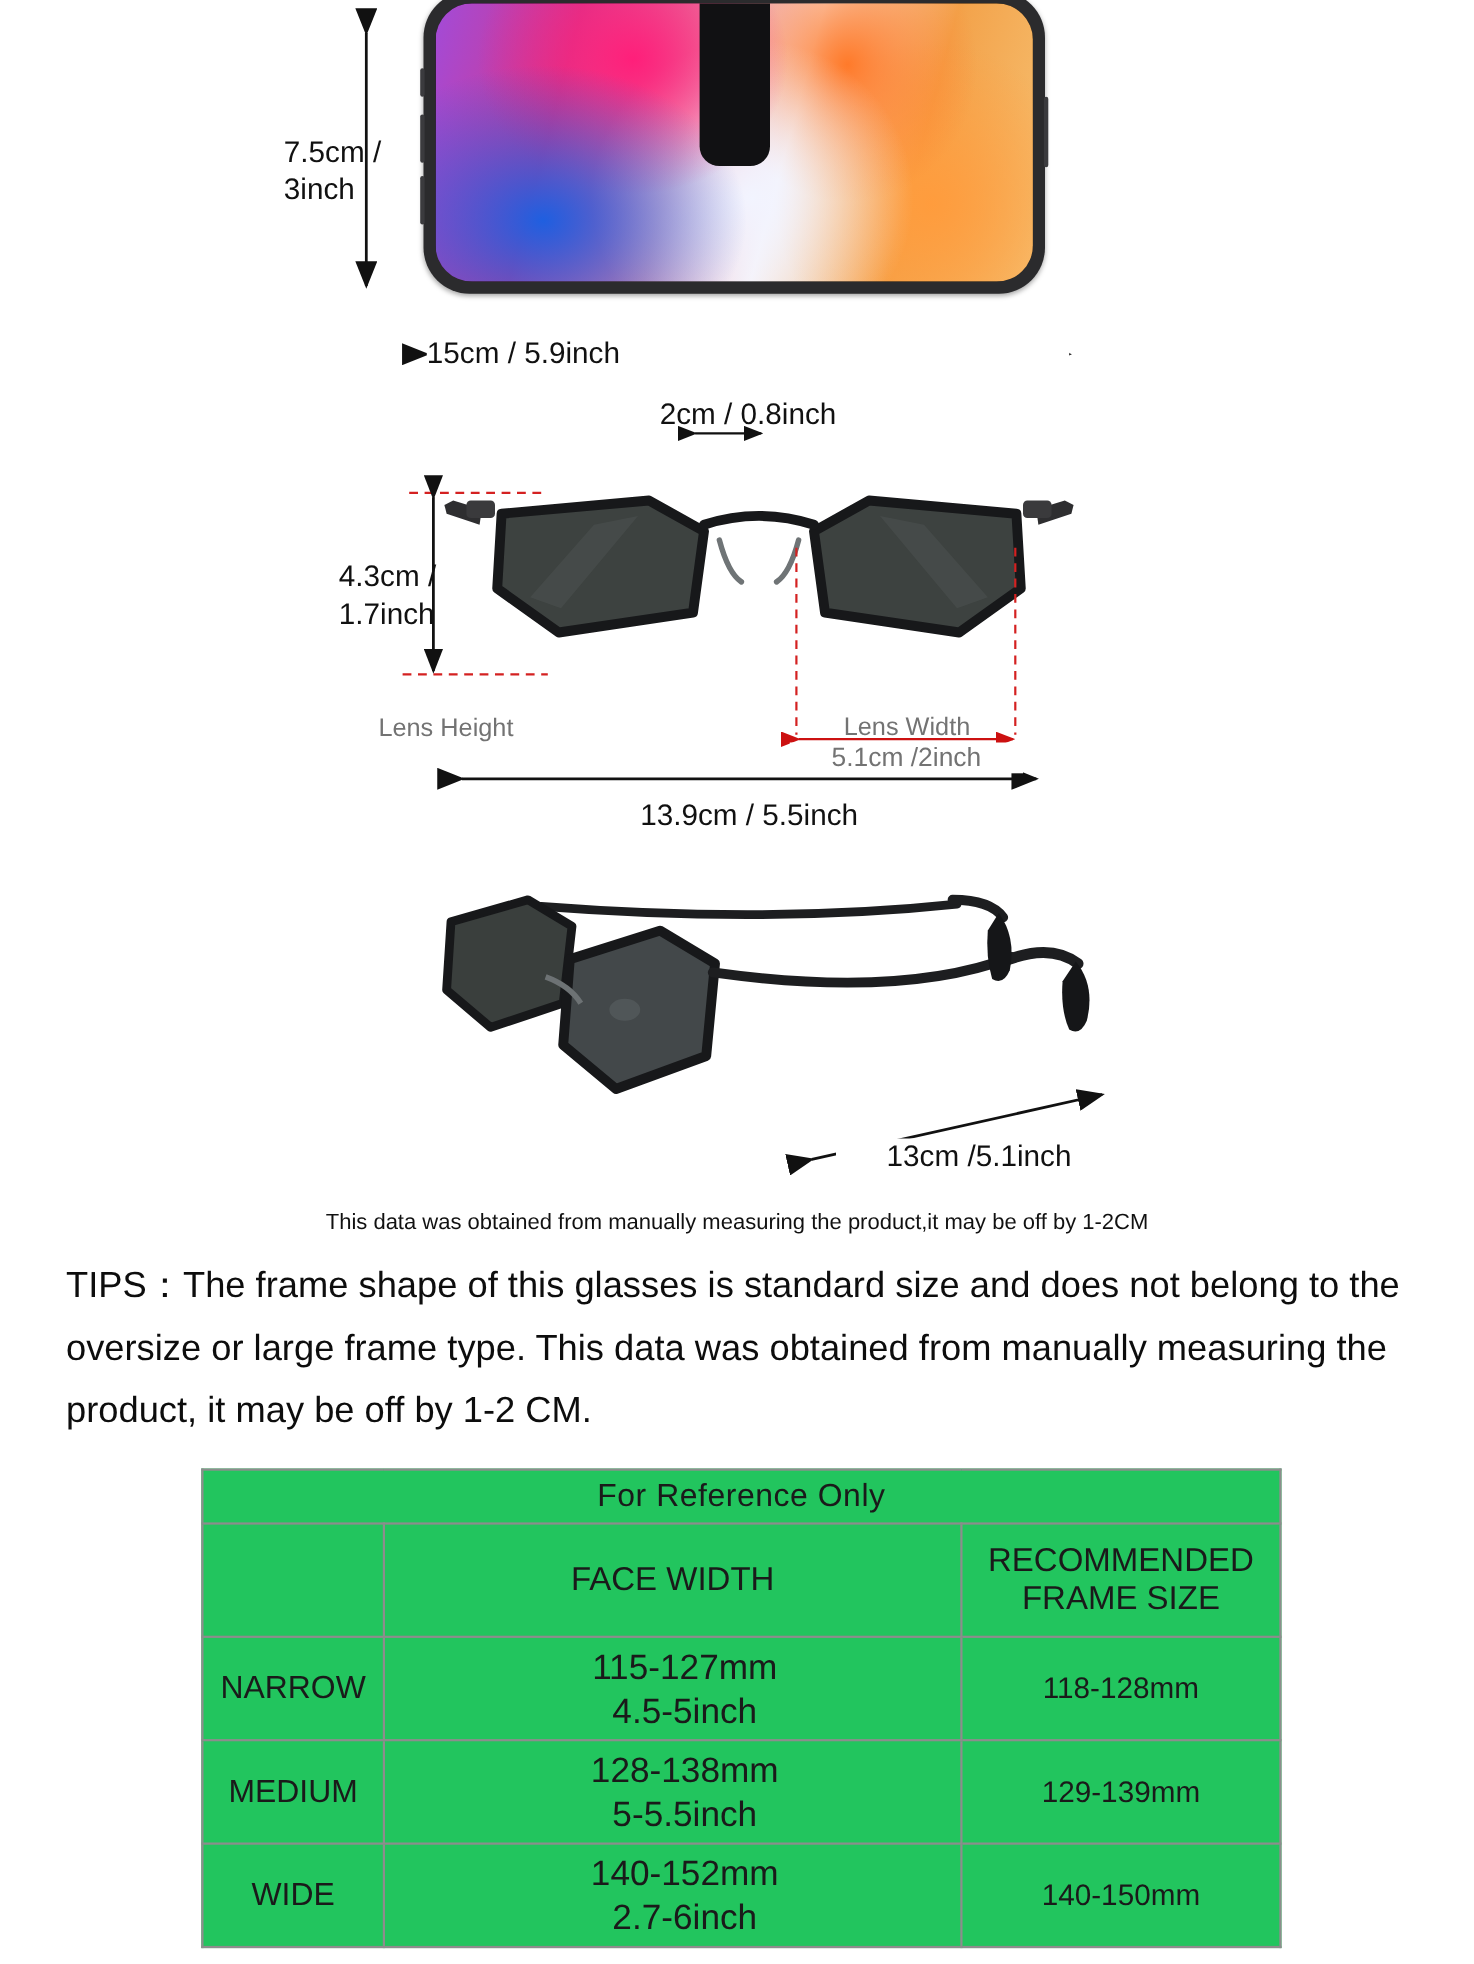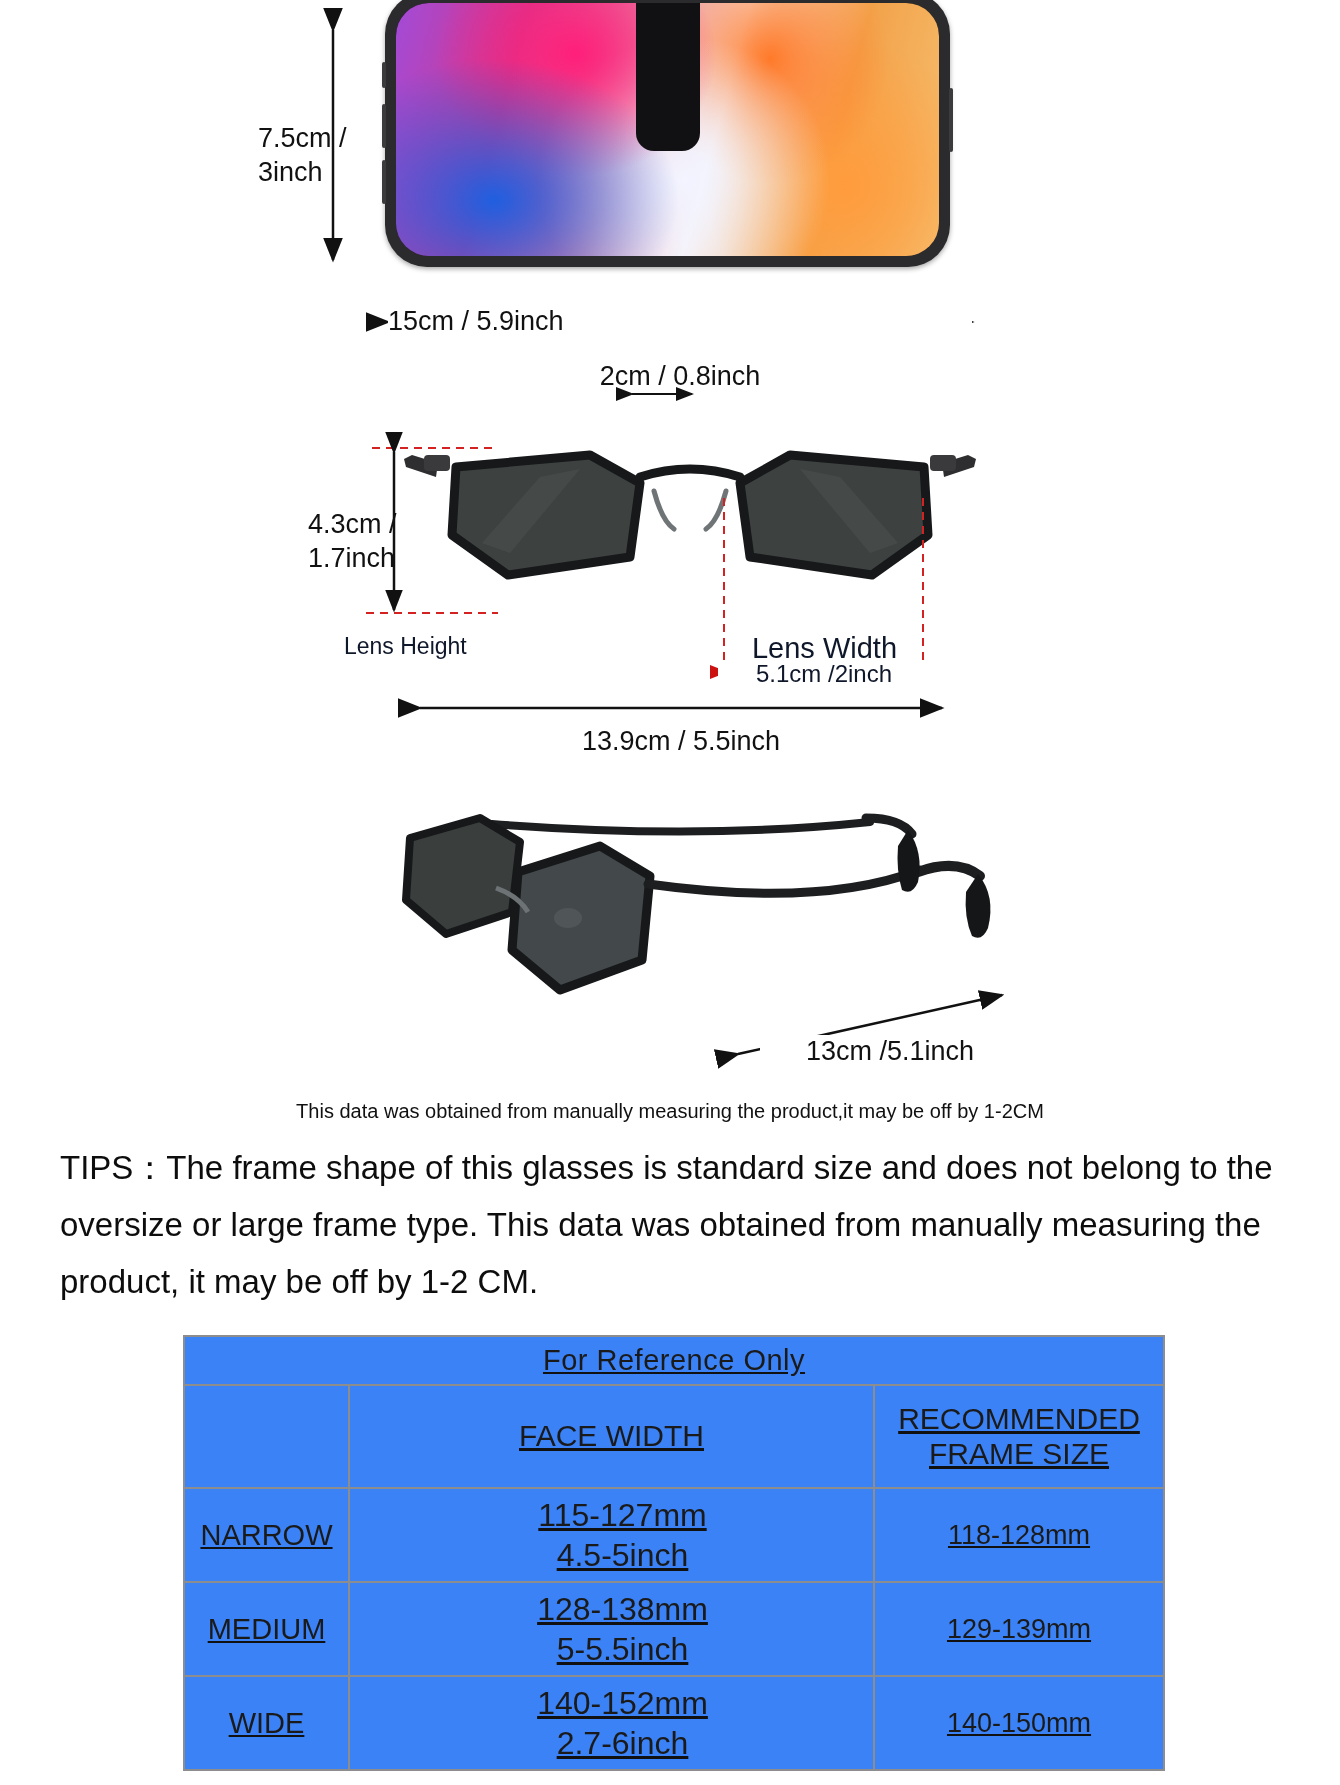--- a/index.html
+++ b/index.html
@@ -23,21 +23,21 @@
   }
 
   
   .abs { position: absolute; }
   .dim-label {
     font-size: 27px;
     line-height: 1.25;
     color: #111;
     white-space: pre-line;
   }
-  .small-label { font-size: 21px; color: #0f172a; }
+  .small-label { font-size: 21px; color: #737373; margin-top: 15px; }
 
   
   .phone {
     position: absolute;
     left: 385px;
     top: -8px;
     width: 565px;
     height: 275px;
     background: #2b2b2d;
     border-radius: 42px;
@@ -118,23 +118,22 @@
     color: #0d0d0d;
   }
 
   
   .ref-table {
     position: absolute;
     left: 183px;
     top: 1335px;
     width: 980px;
     border-collapse: collapse;
-    background: #3b82f6;
+    background: #22c55e;
     table-layout: fixed;
-    text-decoration: underline;
   }
   .ref-table td {
     border: 2px solid #8d8d8d;
     text-align: center;
     color: #1a1a1a;
     font-size: 27px;
     padding: 6px 4px;
   }
   .ref-table td.title {
     font-size: 29px;
@@ -256,21 +255,21 @@
 
   <div class="abs dim-label" style="left:388px; top:305px; width:584px; text-align:left; background:#fff;">15cm / 5.9inch</div>
 
   <div class="abs dim-label" style="left:470px; top:360px; width:420px; text-align:center;">2cm / 0.8inch</div>
 
   <div class="abs dim-label" style="left:308px; top:508px; width:130px; text-align:left;">4.3cm /
 1.7inch</div>
 
   <div class="abs small-label" style="left:344px; top:633px; font-size:23px;">Lens Height</div>
 
-  <div class="abs small-label" style="left:722px; top:632px; width:205px; text-align:center; font-size:29px;">Lens Width</div>
+  <div class="abs small-label" style="left:722px; top:632px; width:205px; text-align:center; font-size:23px;">Lens Width</div>
 
   <div class="abs small-label" style="left:718px; top:660px; width:212px; text-align:center; font-size:24px; background:#fff;">5.1cm /2inch</div>
 
   <div class="abs dim-label" style="left:420px; top:725px; width:522px; text-align:center;">13.9cm / 5.5inch</div>
 
   <div class="abs dim-label" style="left:760px; top:1035px; width:260px; text-align:center; background:#fff;">13cm /5.1inch</div>
 
   <div class="note-line">This data was obtained from manually measuring the product,it may be off by 1-2CM</div>
 
   <div class="tips">TIPS：The frame shape of this glasses is standard size and does not belong to the oversize or large frame type. This data was obtained from manually measuring the product, it may be off by 1-2 CM.</div>

